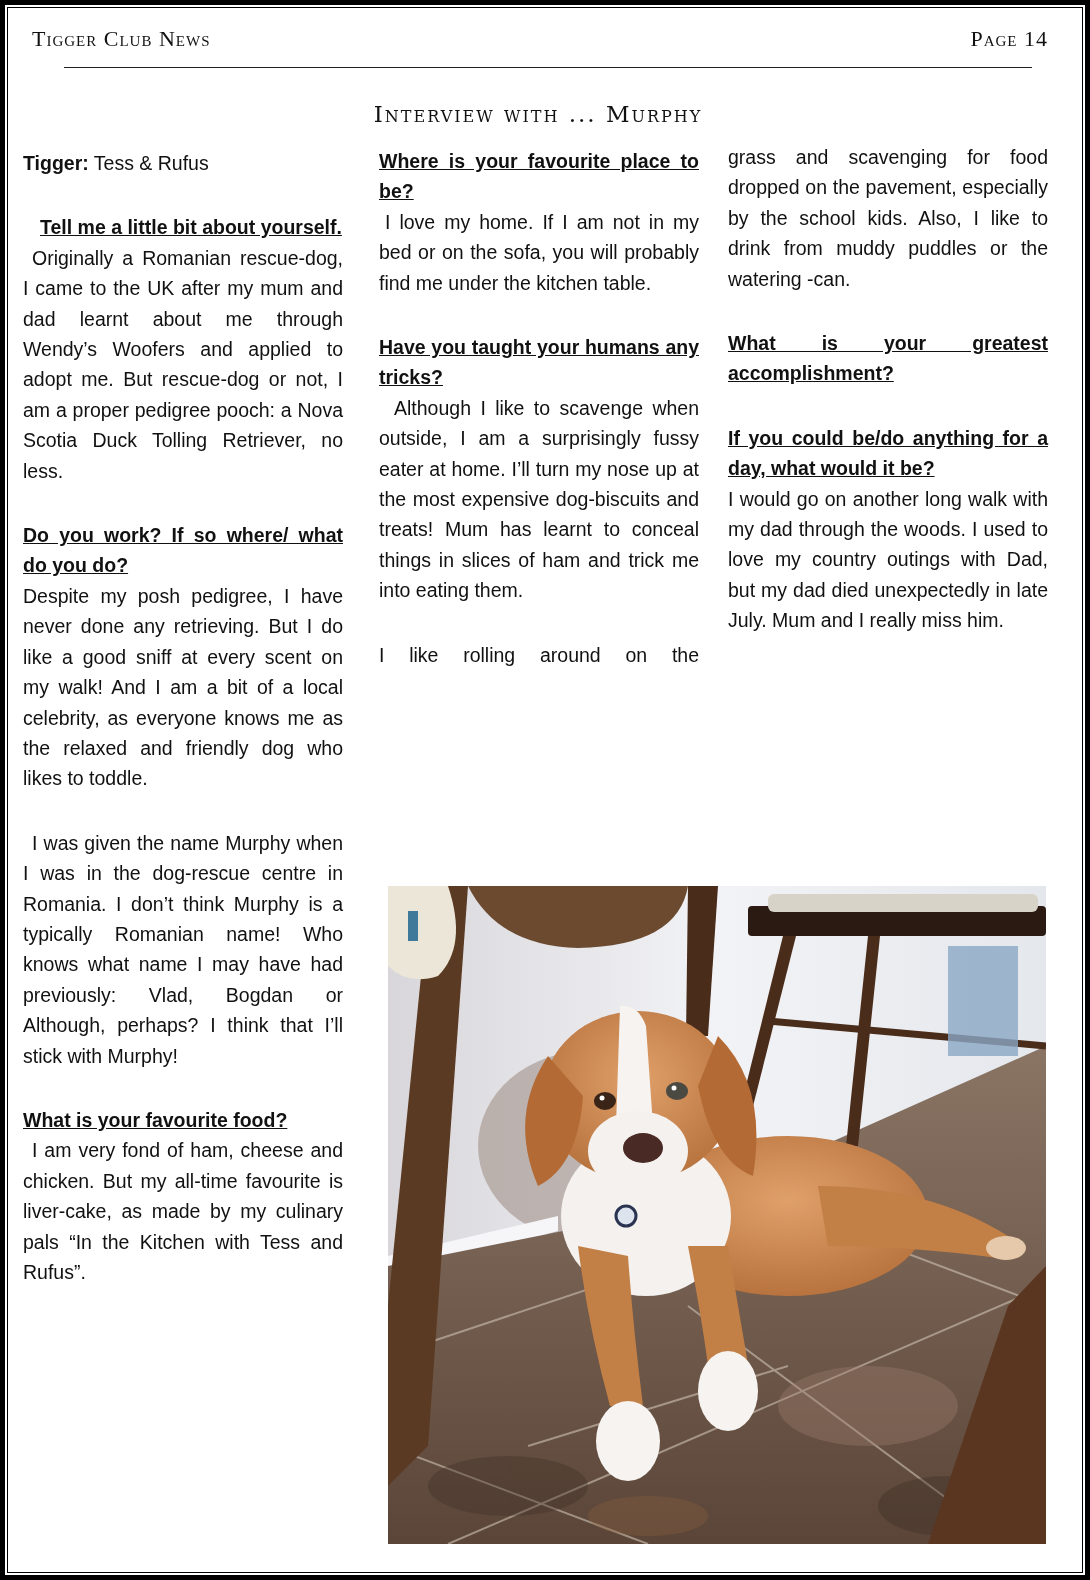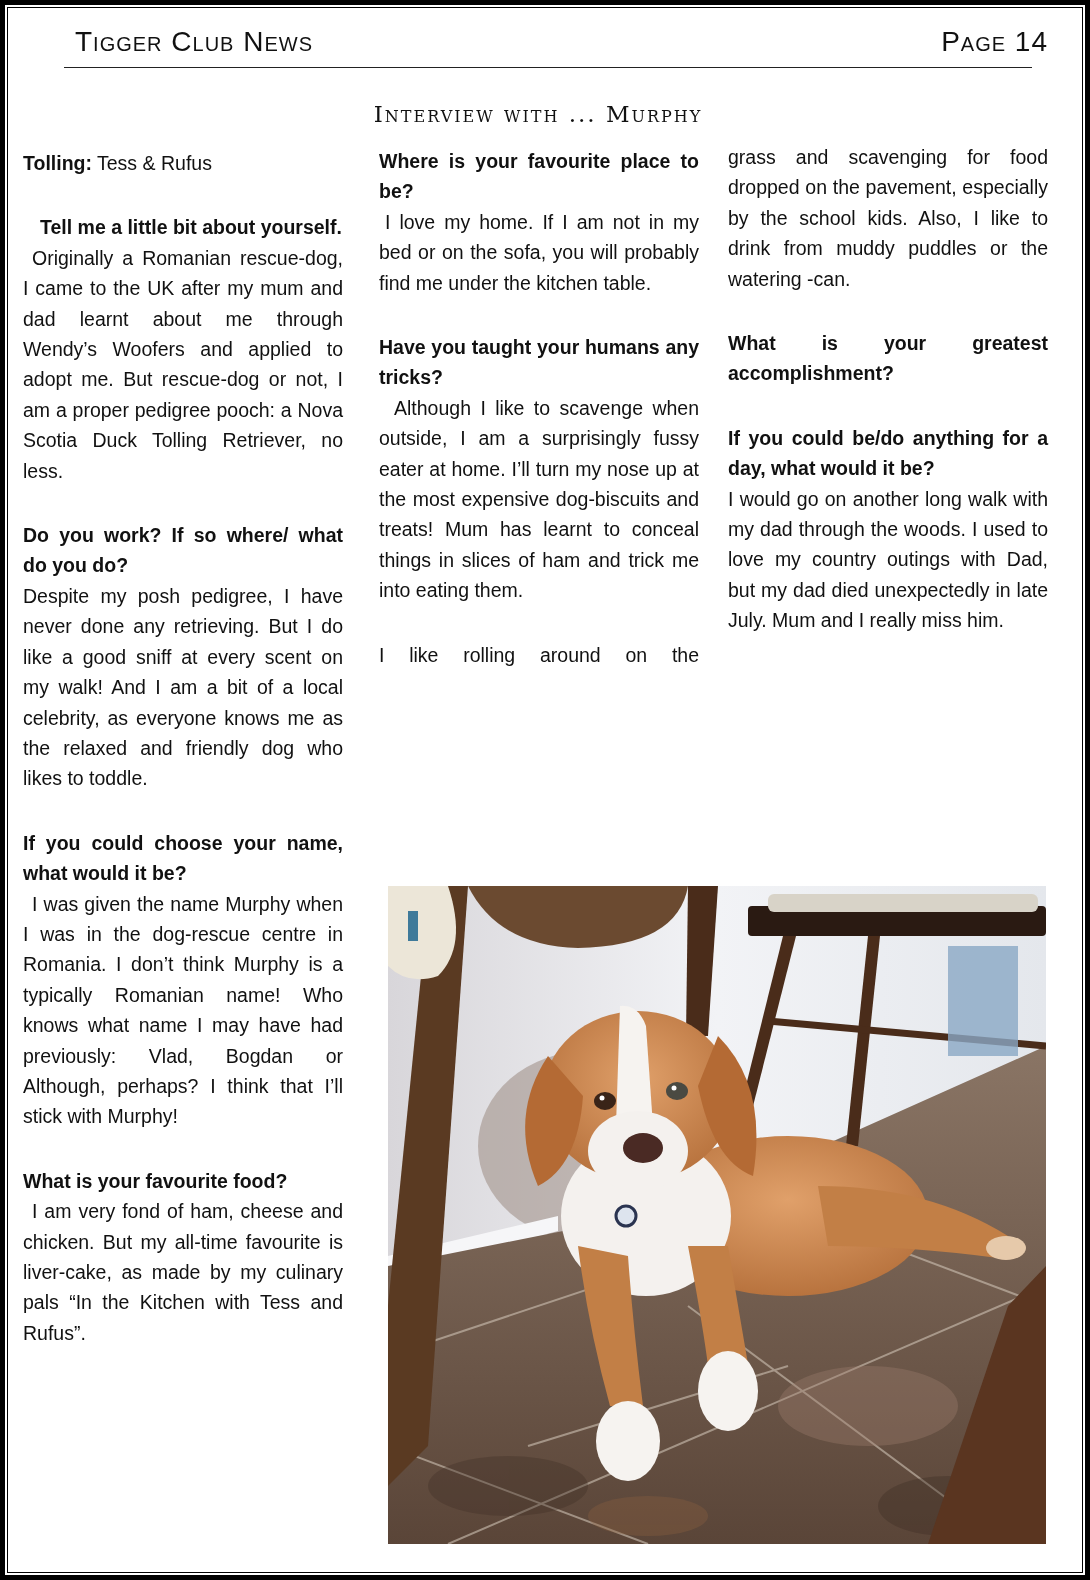--- a/index.html
+++ b/index.html
@@ -7,43 +7,43 @@
   .frame-outer {
     position: absolute; left: 0; top: 0; width: 1090px; height: 1580px;
     box-sizing: border-box; border: 5px solid #000;
   }
   .frame-inner {
     position: absolute; left: 7px; top: 7px; right: 7px; bottom: 7px;
     border: 1.5px solid #000;
   }
   .header-left, .header-right {
     position: absolute; top: 26px;
-    font-family: Liberation Sans, sans-serif;
-    font-variant: small-caps; font-size: 28px; letter-spacing: 1px; color: #111; margin-left: 43px;
+    font-family: Liberation Serif, serif;
+    font-variant: small-caps; font-size: 22px; letter-spacing: 1px; color: #111;
   }
   .header-left { left: 32px; }
   .header-right { right: 42px; }
   .header-rule {
     position: absolute; left: 64px; top: 67px; width: 968px; height: 0;
     border-top: 1.5px solid #222;
   }
   .title {
     position: absolute; left: 0; width: 1076px; top: 86px; text-align: center;
     font-family: "DejaVu Serif", "Liberation Serif", serif; font-variant: small-caps;
     font-size: 23px; letter-spacing: 2px; color: #111; font-weight: normal;
   }
   .col {
     position: absolute; top: 148px; width: 320px;
     font-family: "Liberation Sans", "DejaVu Sans", sans-serif;
     font-size: 19.5px; line-height: 30.4px; color: #111; text-align: justify;
   }
   .col1 { left: 23px; }
   .col2 { left: 379px; top: 146px; }
   .col3 { left: 728px; top: 142px; }
-  .q { font-weight: bold; margin: 0; }
+  .q { font-weight: bold; margin: 0; text-decoration: underline; }
   .a { margin: 0; }
   .gap { height: 30px; }
   .rep-label { font-weight: bold; }
   .photo {
     position: absolute; left: 388px; top: 886px; width: 658px; height: 658px;
     overflow: hidden; background: #6a5446;
   }
 </style>
 </head>
 <body>
@@ -51,29 +51,28 @@
 <div class="frame-outer"></div>
 <div class="frame-inner"></div>
 
 <div class="header-left">Tigger Club News</div>
 <div class="header-right">Page 14</div>
 <div class="header-rule"></div>
 
 <h1 class="title">Interview with ... Murphy</h1>
 
 <div class="col col1">
-  <p class="a"><span class="rep-label">Tolling:</span><span> Tess &amp; Rufus</span></p>
+  <p class="a"><span class="rep-label">Tigger:</span><span> Tess &amp; Rufus</span></p>
   <div class="gap" style="height:34px"></div>
   <p class="q" style="text-indent:17px">Tell me a little bit about yourself.</p>
   <p class="a" style="text-indent:9px">Originally a Romanian rescue-dog, I came to the UK after my mum and dad learnt about me through Wendy’s Woofers and applied to adopt me.  But rescue-dog or not, I am a proper pedigree pooch: a Nova Scotia Duck Tolling Retriever, no less.</p>
   <div class="gap" style="height:34px"></div>
   <p class="q">Do you work? If so where/ what do you do?</p>
   <p class="a">Despite my posh pedigree, I have never done any retrieving.  But I do like a good sniff at every scent on my walk!  And I am a bit of a local celebrity, as everyone knows me as the relaxed and friendly dog who likes to toddle.</p>
   <div class="gap" style="height:34px"></div>
-  <p class="q">If you could choose your name, what would it be?</p>
   <p class="a" style="text-indent:9px">I was given the name Murphy when I was in the dog-rescue centre in Romania.  I don’t think Murphy is a typically Romanian name!  Who knows what name I may have had previously: Vlad, Bogdan or Although, perhaps?  I think that I’ll stick with Murphy!</p>
   <div class="gap" style="height:34px"></div>
   <p class="q">What is your favourite food?</p>
   <p class="a" style="text-indent:9px">I am very fond of ham, cheese and chicken.  But my all-time favourite is liver-cake, as made by my culinary pals “In the Kitchen with Tess and Rufus”.</p>
 </div>
 
 <div class="col col2">
   <p class="q">Where is your favourite place to be?</p>
   <p class="a" style="text-indent:6px">I love my home.  If I am not in my bed or on the sofa, you will probably find me under the kitchen table.</p>
   <div class="gap" style="height:34px"></div>

